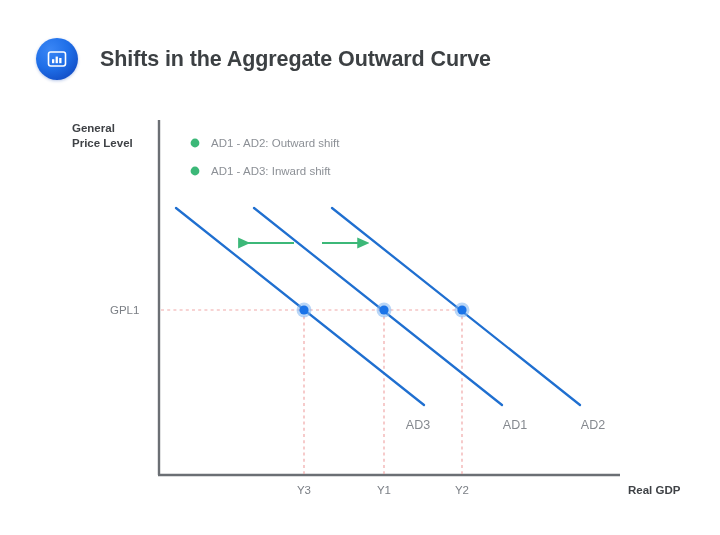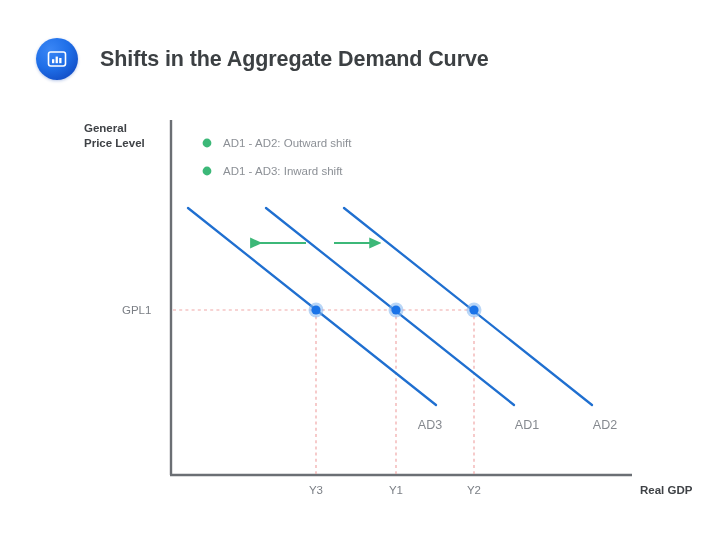--- a/index.html
+++ b/index.html
@@ -43,21 +43,21 @@
     font-size: 21.5px;
     font-weight: bold;
     color: #3c4043;
     letter-spacing: -0.1px;
     white-space: nowrap;
   }
 
   
   #chart {
     position: absolute;
-    left: 16px;
+    left: 4px;
     top: 0;
     width: 660px;
     height: 535px;
   }
   #chart svg { display: block; }
 
   .axis-name {
     font-family: "Liberation Sans", sans-serif;
     font-size: 11.5px;
     font-weight: bold;
@@ -85,21 +85,21 @@
 <div id="header">
   <div id="brand-icon">
     <svg width="22" height="22" viewBox="0 0 22 22" aria-hidden="true">
       <rect x="2.5" y="4" width="17" height="14" rx="2.2" ry="2.2" fill="none" stroke="#ffffff" stroke-width="1.6"></rect>
       <rect x="6" y="11.2" width="2.3" height="4" fill="#ffffff"></rect>
       <rect x="9.6" y="8.6" width="2.3" height="6.6" fill="#ffffff"></rect>
       <rect x="13.2" y="10" width="2.3" height="5.2" fill="#ffffff"></rect>
       <rect x="16.8" y="7.2" width="0" height="0" fill="#ffffff"></rect>
     </svg>
   </div>
-  <div id="page-title">Shifts in the Aggregate Demand Curve</div>
+  <div id="page-title">Shifts in the Aggregate Outward Curve</div>
 </div>
 
 <div id="chart">
   <svg width="720" height="535" viewBox="0 0 720 535">
     <defs>
       <marker id="arrow-left-head" markerWidth="7" markerHeight="7" refX="6" refY="3.5" orient="auto" markerUnits="strokeWidth">
         <path d="M7,0.6 L0.6,3.5 L7,6.4 Z" fill="#3cb878"></path>
       </marker>
       <marker id="arrow-right-head" markerWidth="7" markerHeight="7" refX="1" refY="3.5" orient="auto" markerUnits="strokeWidth">
         <path d="M0.6,0.6 L7,3.5 L0.6,6.4 Z" fill="#3cb878"></path>

